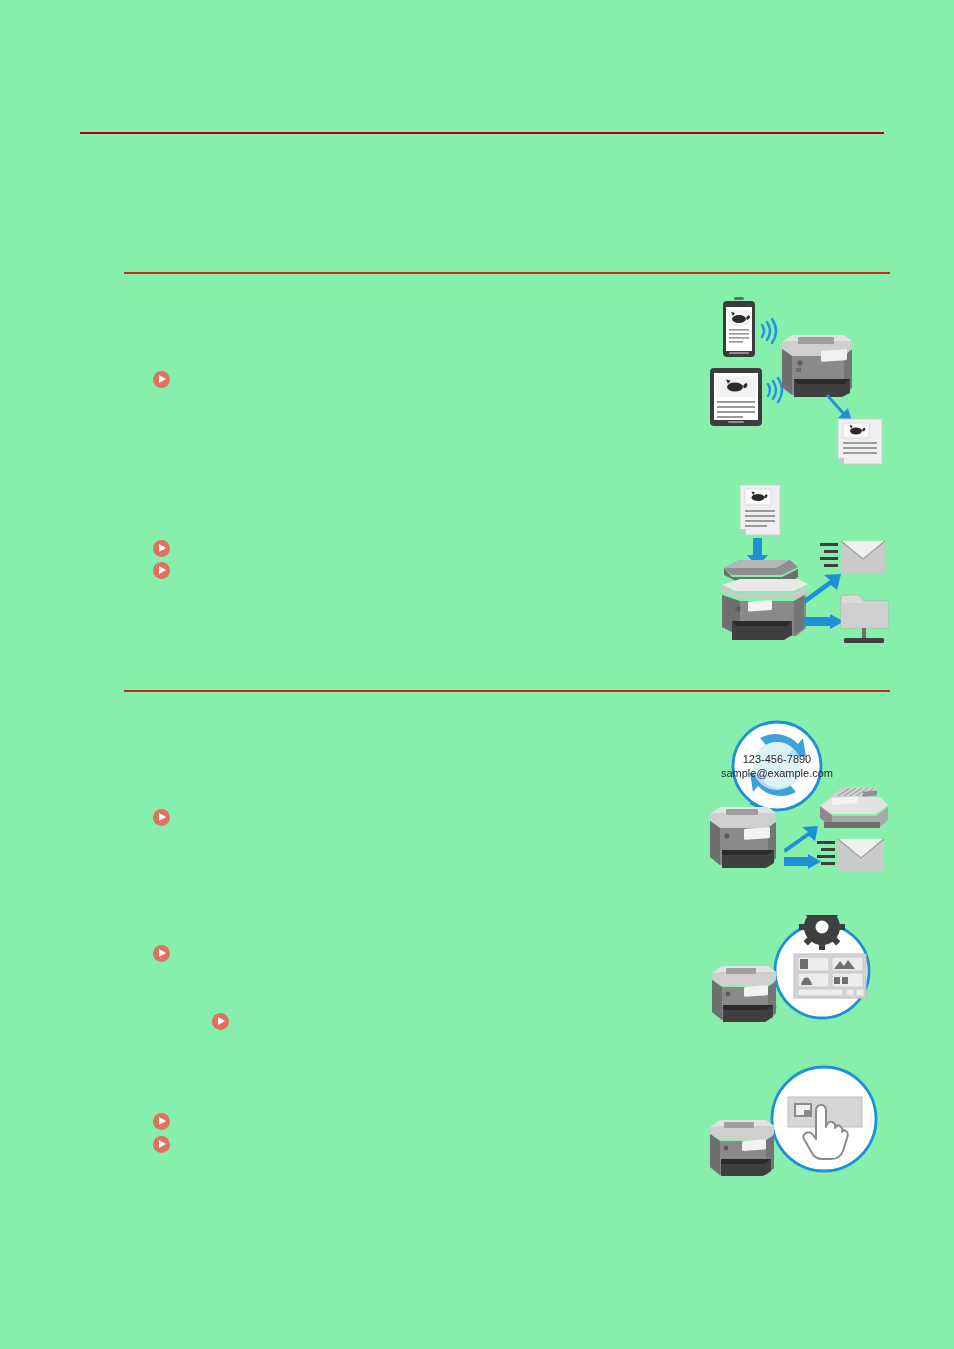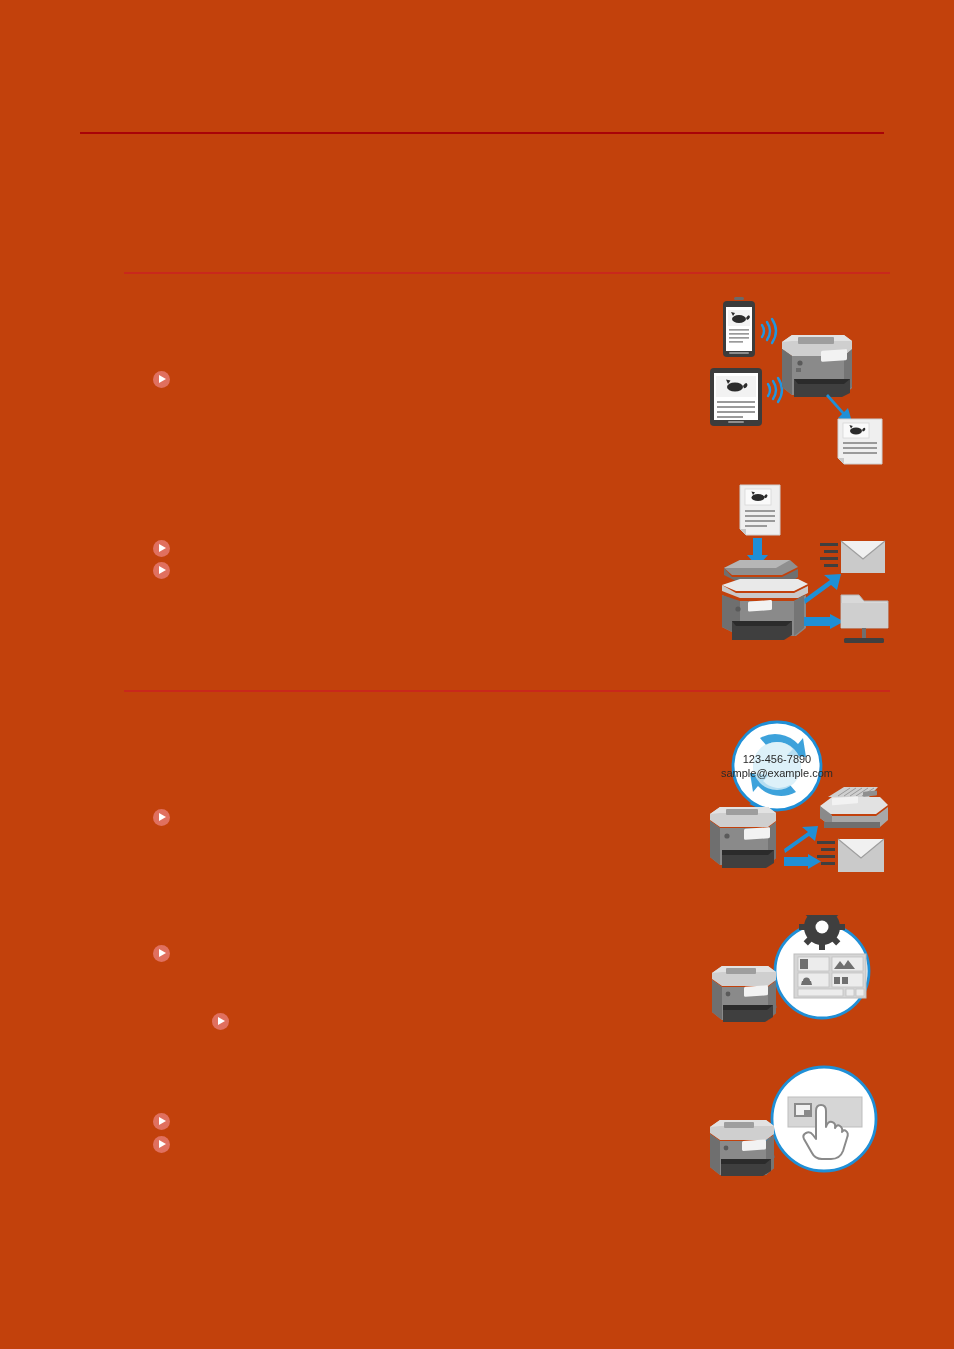--- a/index.html
+++ b/index.html
@@ -12,21 +12,21 @@
     height: 1349px;
     position: relative;
     font-family: "Liberation Sans", sans-serif;
     overflow: hidden;
   }
   .page {
     position: absolute;
     left: 0; top: 0;
     width: 954px;
     height: 1349px;
-    background: #c2410c;
+    background: #86efac;
   }
 
   
   .rule {
     position: absolute;
     height: 0;
     border-top-style: solid;
   }
   .rule-title {
     left: 80px;

